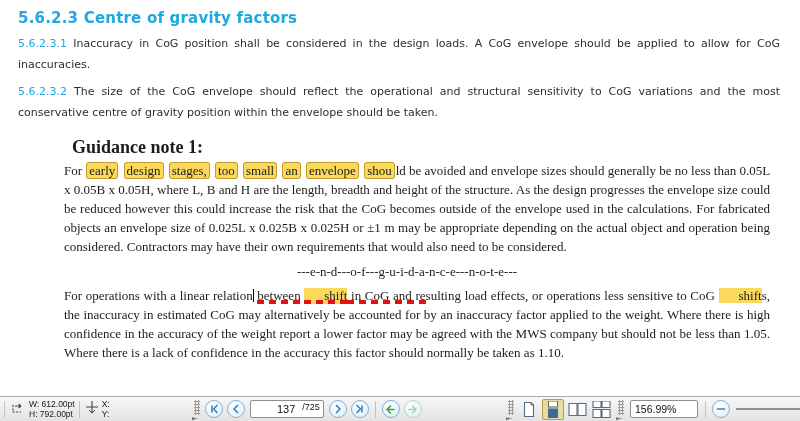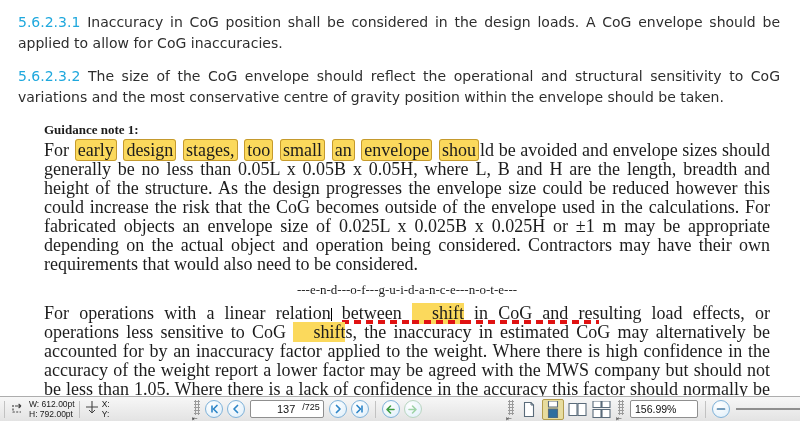--- a/index.html
+++ b/index.html
@@ -2,26 +2,26 @@
 <html style="--accent: #1fa8dd; --hl-fill: #fbd95c; --hl-border: #c59a2e; --redline: #e01212; --nav-blue: #2f86c8; --nav-green: #3f9e46;"><head>
 <meta charset="utf-8">
 <style>
   * { margin:0; padding:0; box-sizing:border-box; }
   html,body { width:800px; height:421px; overflow:hidden; }
   body { font-family:"DejaVu Sans", sans-serif; background:#ffffff; position:relative; }
 
   .doc { position:absolute; top:0; left:0; width:800px; height:396px; background:#fff; overflow:hidden; }
 
   .heading { margin:9px 18px 0 18px; font-size:15px; font-weight:bold; color:var(--accent,#1fa8dd); letter-spacing:.2px; }
-  .para { margin:12px 20px 0 18px; font-size:14px; line-height:21px; color:#2e2e2e; text-align:justify; }
+  .para { margin:6px 20px 0 18px; font-size:11px; line-height:21px; color:#2e2e2e; text-align:justify; }
   .para .sec-num { color:var(--accent,#1fa8dd); }
 
   .guidance { margin:14px 30px 0 44px; font-family:"Liberation Serif", serif; color:#1c1c1c; }
-  .g-title { font-size:13px; font-weight:bold; margin-bottom:3px; }
-  .g-body  { font-size:18px; line-height:19px; text-align:justify; }
+  .g-title { font-size:18px; font-weight:bold; margin-bottom:3px;margin-left:28px; }
+  .g-body  { font-size:13px; line-height:19px; text-align:justify;margin-left:20px; }
   .g-end   { font-size:13px; text-align:center; margin-top:8px; margin-bottom:6px; }
 
   .hlb { background:var(--hl-fill,#fbd95c); border:1px solid var(--hl-border,#c59a2e); border-radius:3px; padding:0 2px; margin:0 1px; }
   .hl  { background:var(--hl-fill,#fbd95c);padding-left:20px; }
   .redline { background-image:repeating-linear-gradient(to right, var(--redline,#e01212) 0 7px, transparent 7px 12px);
              background-position:0 100%; background-size:100% 4px; background-repeat:no-repeat; padding-bottom:1px; }
   .caret { display:inline-block; width:1px; height:13px; background:#000; vertical-align:-2px; }
 
   
   .statusbar { position:absolute; left:0; bottom:0; width:800px; height:25px;
@@ -56,20 +56,21 @@
   .zoom-box .zv { font-size:10.5px; color:#111; }
   .zoom-box .chev { font-size:8px; color:#555; }
 
   .slider-track { width:78px; height:2px; background:#8f8f8f; margin-left:4px; margin-right:-14px; }
 </style>
 </head>
 <body>
 
 <div class="doc">
 
+  <div class="heading"><span>5.6.2.3</span>&nbsp;<span>Centre of gravity factors</span></div>
 
   <div class="para"><span class="sec-num">5.6.2.3.1</span>&nbsp;<span>Inaccuracy in CoG position shall be considered in the design loads. A CoG envelope should be applied to allow for CoG inaccuracies.</span></div>
 
   <div class="para"><span class="sec-num">5.6.2.3.2</span>&nbsp;<span>The size of the CoG envelope should reflect the operational and structural sensitivity to CoG variations and the most conservative centre of gravity position within the envelope should be taken.</span></div>
 
   <div class="guidance">
     <div class="g-title">Guidance note 1:</div>
     <div class="g-body"><span>For </span><span class="hlb">early</span><span> </span><span class="hlb">design</span><span> </span><span class="hlb">stages,</span><span> </span><span class="hlb">too</span><span> </span><span class="hlb">small</span><span> </span><span class="hlb">an</span><span> </span><span class="hlb">envelope</span><span> </span><span class="hlb">shou</span><span>ld be avoided and envelope sizes should generally be no less than 0.05L x 0.05B x 0.05H, where L, B and H are the length, breadth and height of the structure. As the design progresses the envelope size could be reduced however this could increase the risk that the CoG becomes outside of the envelope used in the calculations. For fabricated objects an envelope size of 0.025L x 0.025B x 0.025H or ±1 m may be appropriate depending on the actual object and operation being considered. Contractors may have their own requirements that would also need to be considered.</span></div>
     <div class="g-end">---e-n-d---o-f---g-u-i-d-a-n-c-e---n-o-t-e---</div>
   </div>

